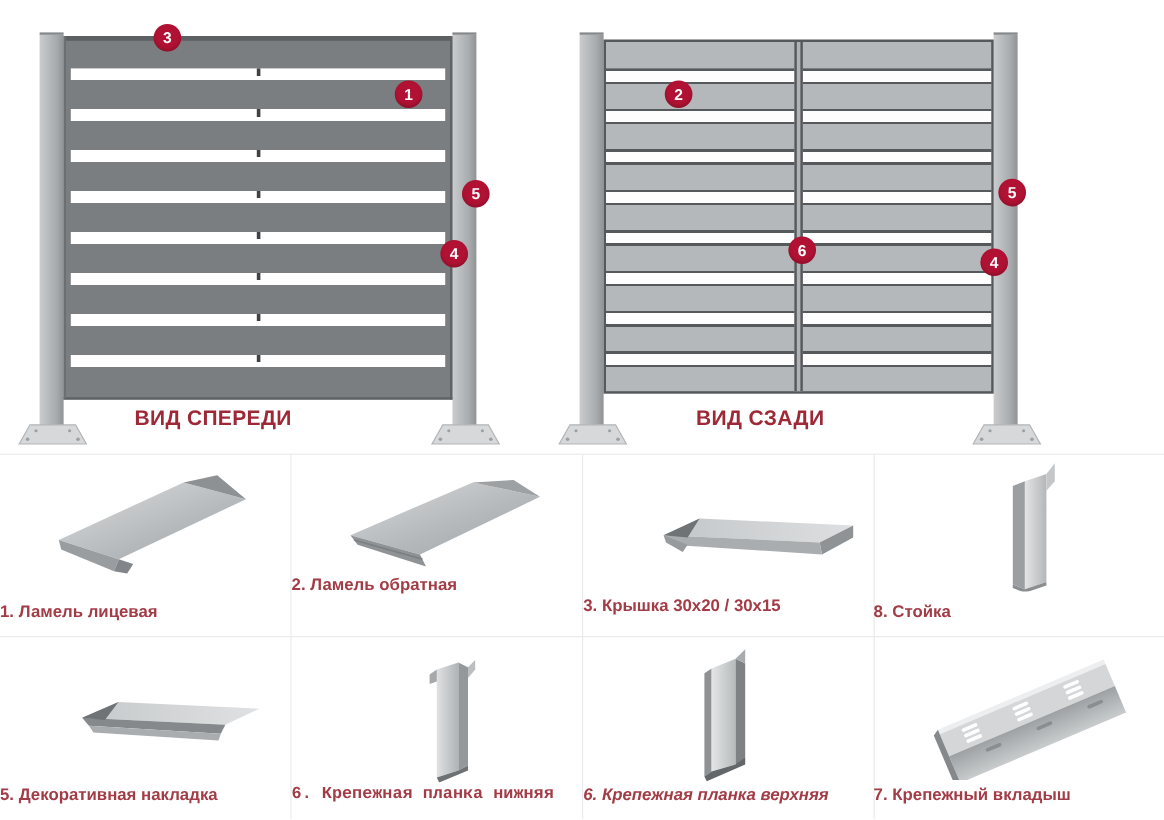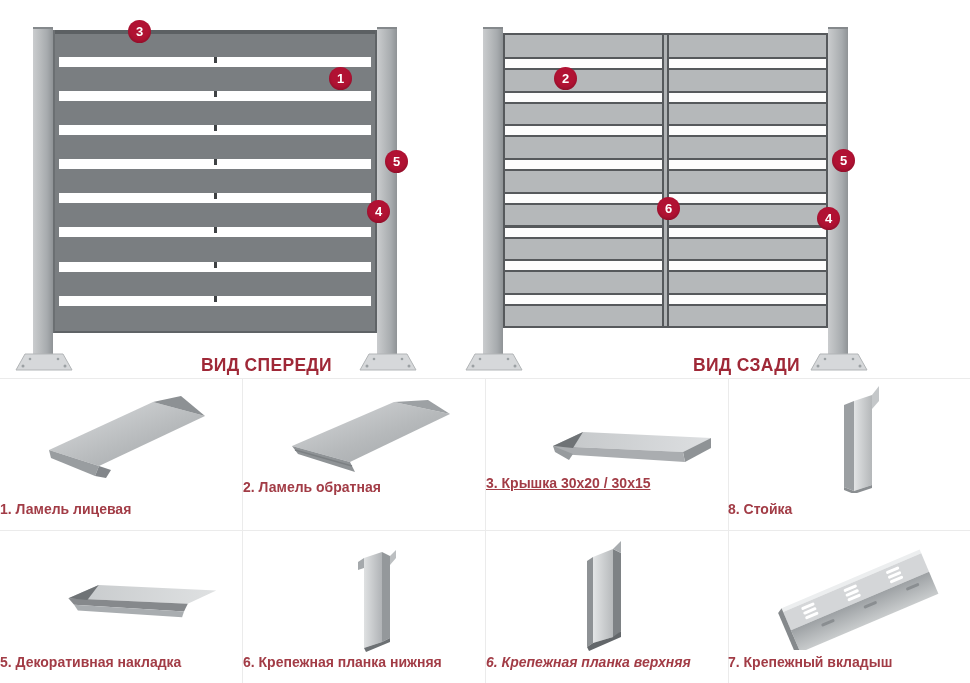--- a/index.html
+++ b/index.html
@@ -45,21 +45,21 @@
     position:absolute;left:50%;margin-left:-3.5px;width:7px;top:0;bottom:0;box-sizing:border-box;
     background:#b0b3b5;border-left:2px solid #56595c;border-right:2px solid #56595c;
   }
   .marker{
     position:absolute;width:23px;height:23px;border-radius:50%;
     background:var(--marker,#b11233);color:#fff;font-weight:700;font-size:13px;
     display:flex;align-items:center;justify-content:center;
     box-shadow:inset 0 -2px 3px rgba(0,0,0,.18);z-index:5;
   }
   .view-label{
-    position:absolute;top:355px;width:220px;text-align:right;
+    position:absolute;top:338px;width:220px;text-align:left;
     font-size:17.5px;font-weight:700;letter-spacing:.3px;color:var(--view_label,#9f2837);
   }
   
   .gridline{position:absolute;background:#ebebeb;}
   .part-label{
     position:absolute;width:242px;
     font-size:14px;font-weight:700;color:var(--label_red,#a23c46);
   }
   .part{position:absolute;}
 </style>
@@ -176,21 +176,21 @@
         <stop offset="0" stop-color="#c3c6c8"></stop>
             <stop offset="1" stop-color="#dddfe1"></stop>
       </linearGradient>
         </defs>
       <polygon points="28,44 58,30 186,36 158,50" fill="url(#g3)"></polygon>
       <polygon points="158,50 186,36 186,46 160,60" fill="#8f9396"></polygon>
       <polygon points="28,44 158,50 160,60 34,52" fill="#aaadb0"></polygon>
       <polygon points="28,44 58,30 48,46" fill="#6f7376"></polygon>
       <polygon points="28,44 48,52 44,58 30,50" fill="#979b9e"></polygon>
     </svg>
-    <div class="part-label" style="left:486px;top:475px;text-decoration:underline;">3. Крышка 30x20 / 30x15</div>
+    <div class="part-label" style="left:486px;top:496px;">3. Крышка 30x20 / 30x15</div>
 
     <svg class="part" style="left:828px;top:385px;width:60px;height:108px;" viewBox="0 0 60 108">
       <defs>
           <linearGradient id="g4" x1="0" y1="0" x2="1" y2="0">
         <stop offset="0" stop-color="#e2e4e5"></stop>
             <stop offset="1" stop-color="#b4b7b9"></stop>
       </linearGradient>
         </defs>
       <polygon points="26,16 44,10 44,100 26,106" fill="url(#g4)"></polygon>
       <polygon points="16,20 26,16 26,106 16,102" fill="#9b9fa2"></polygon>
@@ -219,21 +219,21 @@
         <stop offset="0" stop-color="#dfe1e2"></stop>
             <stop offset="1" stop-color="#b0b3b6"></stop>
       </linearGradient>
         </defs>
       <polygon points="34,18 52,12 52,102 34,108" fill="url(#g6)"></polygon>
       <polygon points="52,12 60,16 60,98 52,102" fill="#94989b"></polygon>
       <polygon points="28,22 34,18 34,28 28,30" fill="#a5a9ac"></polygon>
       <polygon points="60,16 66,10 66,18 60,25" fill="#bcbfc1"></polygon>
       <polygon points="34,108 52,102 60,98 60,102 36,112" fill="#6d7174"></polygon>
     </svg>
-    <div class="part-label" style="left:243px;top:654px;">6. Крепежная планка нижняя</div>
+    <div class="part-label" style="left:243px;top:654px;font-family:Liberation Mono, monospace;">6. Крепежная планка нижняя</div>
 
     <svg class="part" style="left:565px;top:535px;width:80px;height:118px;" viewBox="0 0 80 118">
       <defs>
           <linearGradient id="g7" x1="0" y1="0" x2="1" y2="0">
         <stop offset="0" stop-color="#e3e5e6"></stop>
             <stop offset="1" stop-color="#b7babc"></stop>
       </linearGradient>
         </defs>
       <polygon points="22,26 28,22 28,108 22,112" fill="#8e9295"></polygon>
       <polygon points="28,22 48,14 48,102 28,108" fill="url(#g7)"></polygon>

